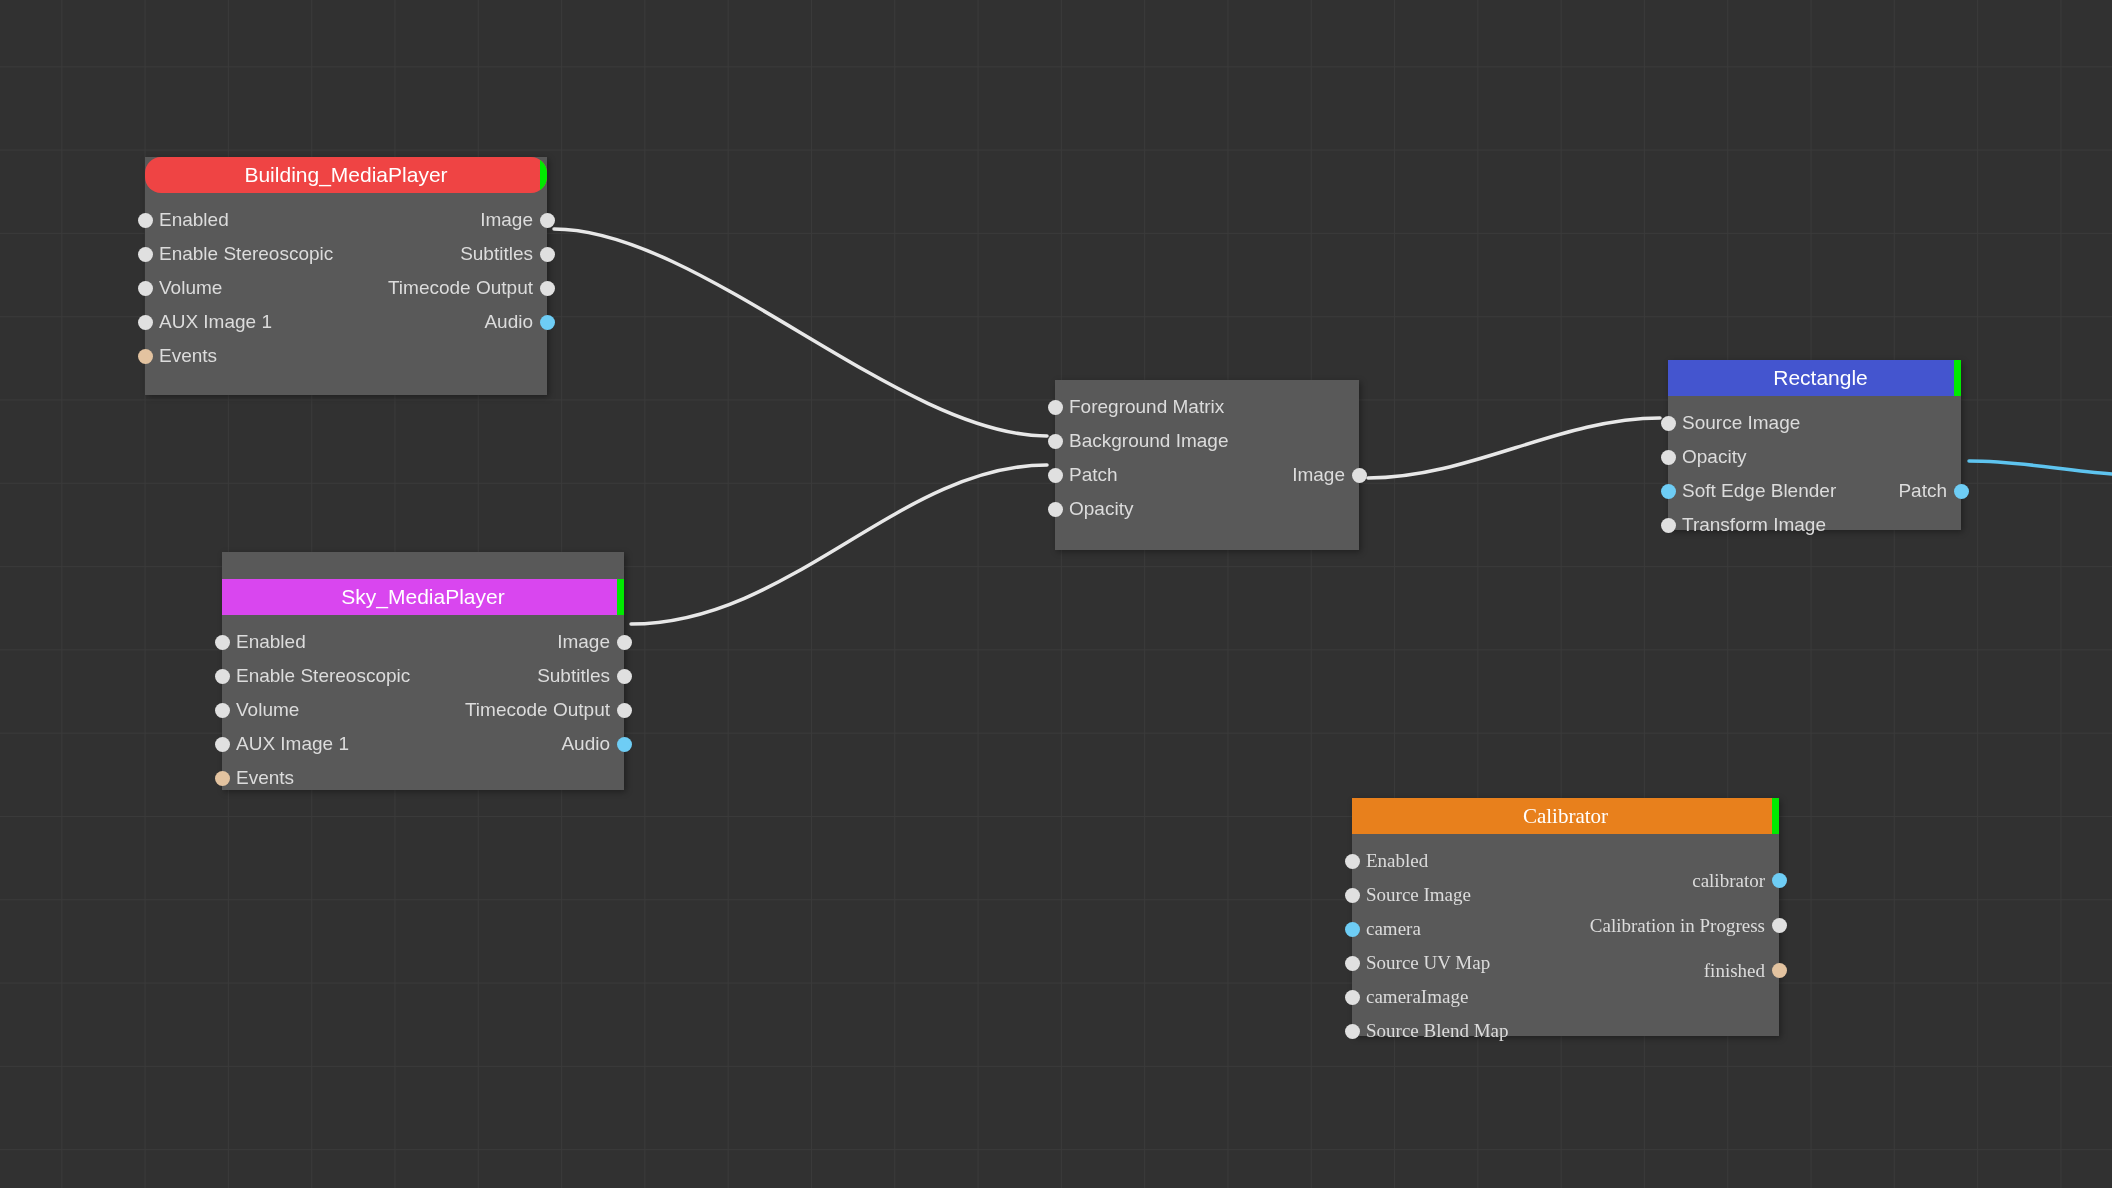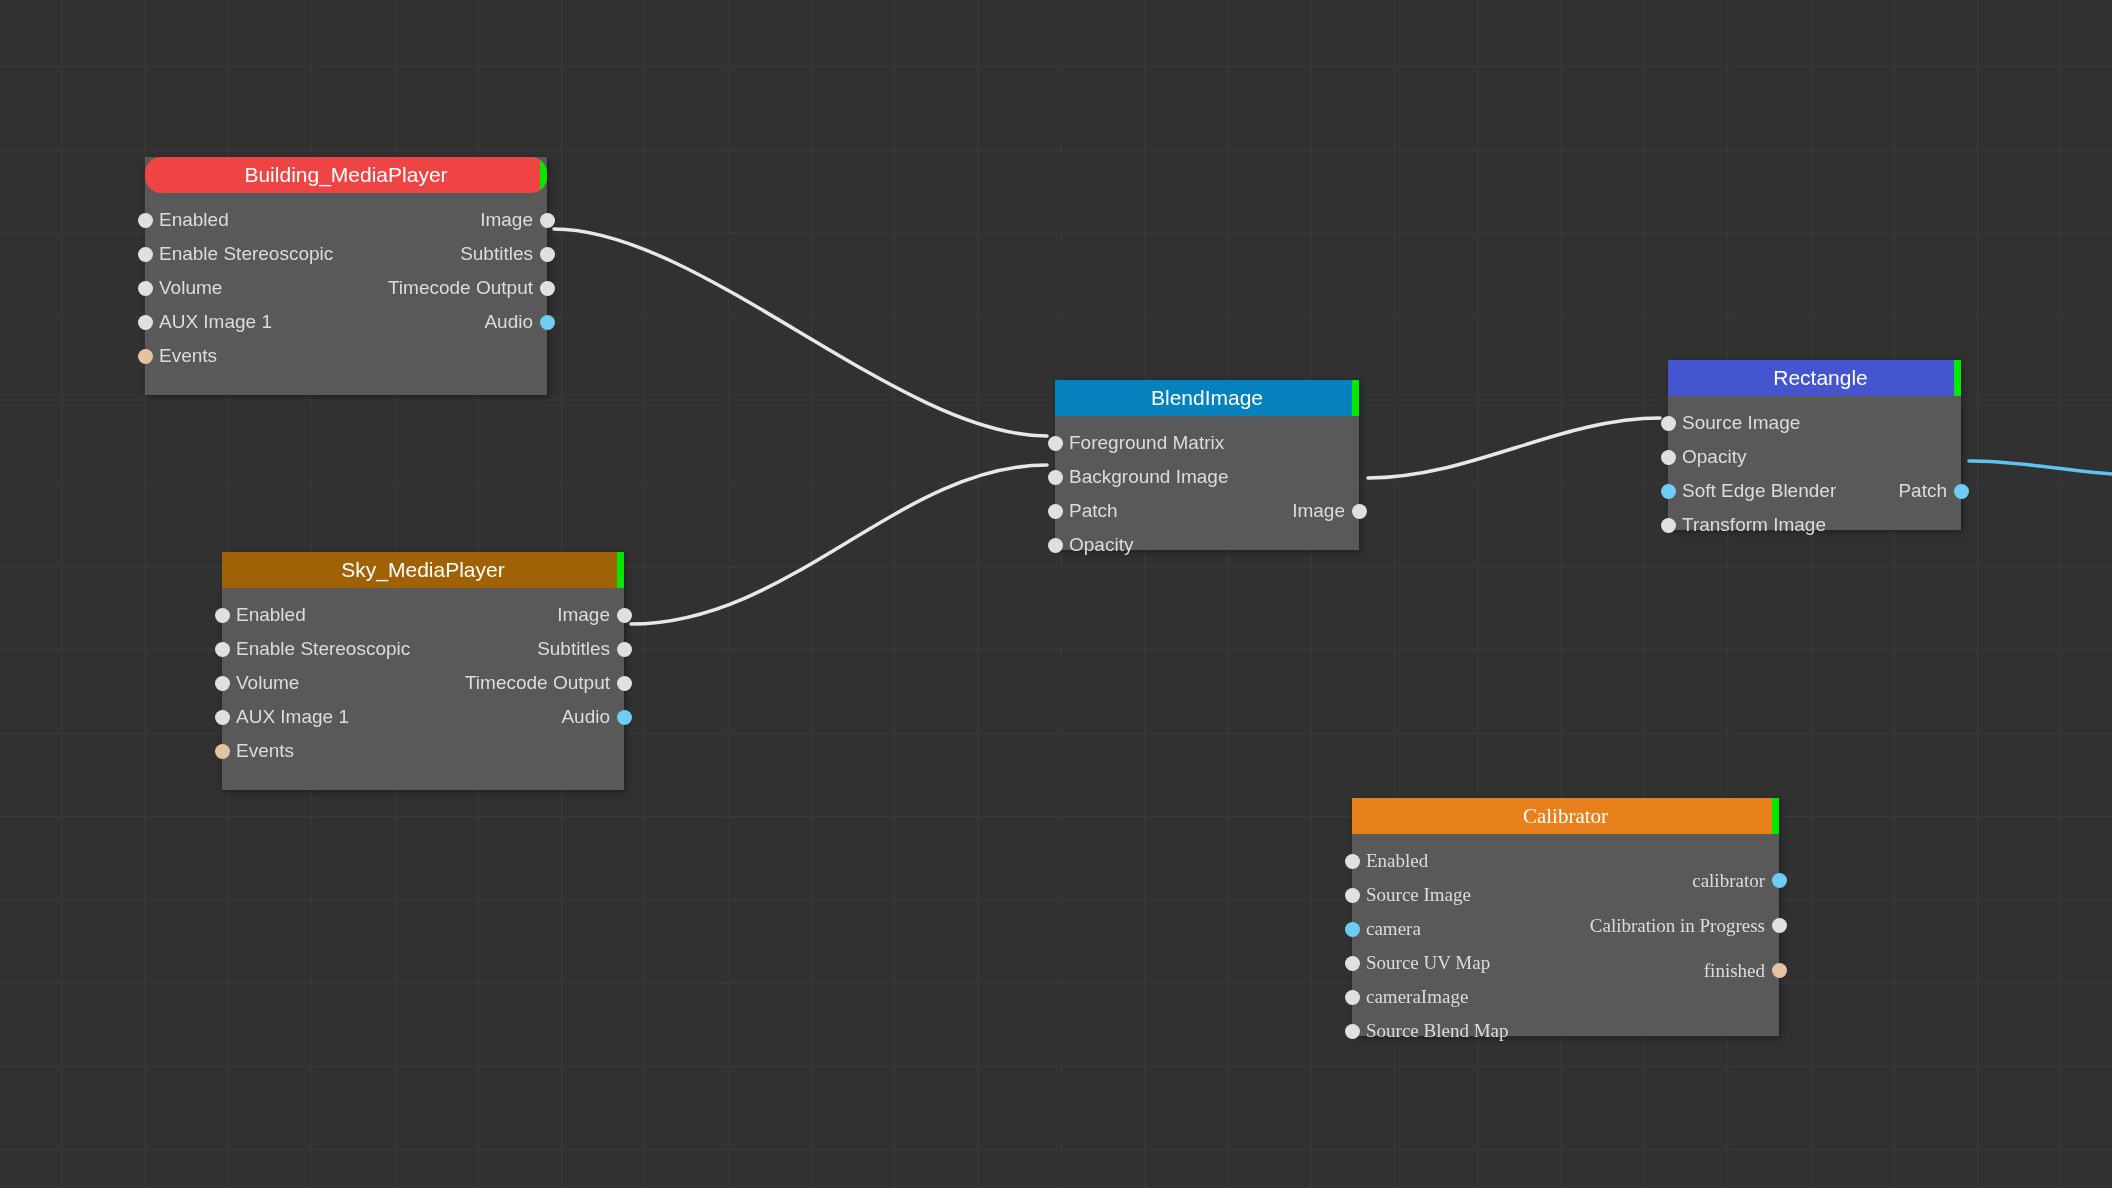--- a/index.html
+++ b/index.html
@@ -114,39 +114,38 @@
           </div>
           <div style="position: absolute; right: 0px; top: 10px; width: 100%;">
             <div class="row out"><span class="row-label">Image</span><span class="port out white" style="background: rgb(224, 224, 224);"></span></div>
             <div class="row out"><span class="row-label">Subtitles</span><span class="port out white" style="background: rgb(224, 224, 224);"></span></div>
             <div class="row out"><span class="row-label">Timecode Output</span><span class="port out white" style="background: rgb(224, 224, 224);"></span></div>
             <div class="row out"><span class="row-label">Audio</span><span class="port out cyan" style="background: rgb(110, 205, 245);"></span></div>
           </div>
         </div>
       </div>
       <div class="node" style="left: 222px; top: 552px; width: 402px; height: 238px;">
-        <div class="node-header" style="background: #a16207;"><span>Sky_MediaPlayer</span><span class="header-accent" style="background: rgb(0, 234, 0);"></span></div>
+        <div class="node-header" style="background: #d946ef; margin-top: 27px;"><span>Sky_MediaPlayer</span><span class="header-accent" style="background: rgb(0, 234, 0);"></span></div>
         <div class="node-body" style="position: relative; height: 202px; padding-top: 10px;">
           <div>
             <div class="row in"><span class="port in white" style="background: rgb(224, 224, 224);"></span><span class="row-label">Enabled</span></div>
             <div class="row in"><span class="port in white" style="background: rgb(224, 224, 224);"></span><span class="row-label">Enable Stereoscopic</span></div>
             <div class="row in"><span class="port in white" style="background: rgb(224, 224, 224);"></span><span class="row-label">Volume</span></div>
             <div class="row in"><span class="port in white" style="background: rgb(224, 224, 224);"></span><span class="row-label">AUX Image 1</span></div>
             <div class="row in"><span class="port in tan" style="background: rgb(227, 195, 160);"></span><span class="row-label">Events</span></div>
           </div>
           <div style="position: absolute; right: 0px; top: 10px; width: 100%;">
             <div class="row out"><span class="row-label">Image</span><span class="port out white" style="background: rgb(224, 224, 224);"></span></div>
             <div class="row out"><span class="row-label">Subtitles</span><span class="port out white" style="background: rgb(224, 224, 224);"></span></div>
             <div class="row out"><span class="row-label">Timecode Output</span><span class="port out white" style="background: rgb(224, 224, 224);"></span></div>
             <div class="row out"><span class="row-label">Audio</span><span class="port out cyan" style="background: rgb(110, 205, 245);"></span></div>
           </div>
         </div>
       </div>
       <div class="node" style="left: 1055px; top: 380px; width: 304px; height: 170px;">
-        <div class="node-header" style="background: rgb(5, 130, 189);"><span>BlendImage</span><span class="header-accent" style="background: rgb(0, 234, 0);"></span></div>
         <div class="node-body" style="position: relative; height: 134px; padding-top: 10px;">
           <div>
             <div class="row in"><span class="port in white" style="background: rgb(224, 224, 224);"></span><span class="row-label">Foreground Matrix</span></div>
             <div class="row in"><span class="port in white" style="background: rgb(224, 224, 224);"></span><span class="row-label">Background Image</span></div>
             <div class="row in"><span class="port in white" style="background: rgb(224, 224, 224);"></span><span class="row-label">Patch</span></div>
             <div class="row in"><span class="port in white" style="background: rgb(224, 224, 224);"></span><span class="row-label">Opacity</span></div>
           </div>
           <div style="position: absolute; right: 0px; top: 78px; width: 100%;">
             <div class="row out"><span class="row-label">Image</span><span class="port out white" style="background: rgb(224, 224, 224);"></span></div>
           </div>

